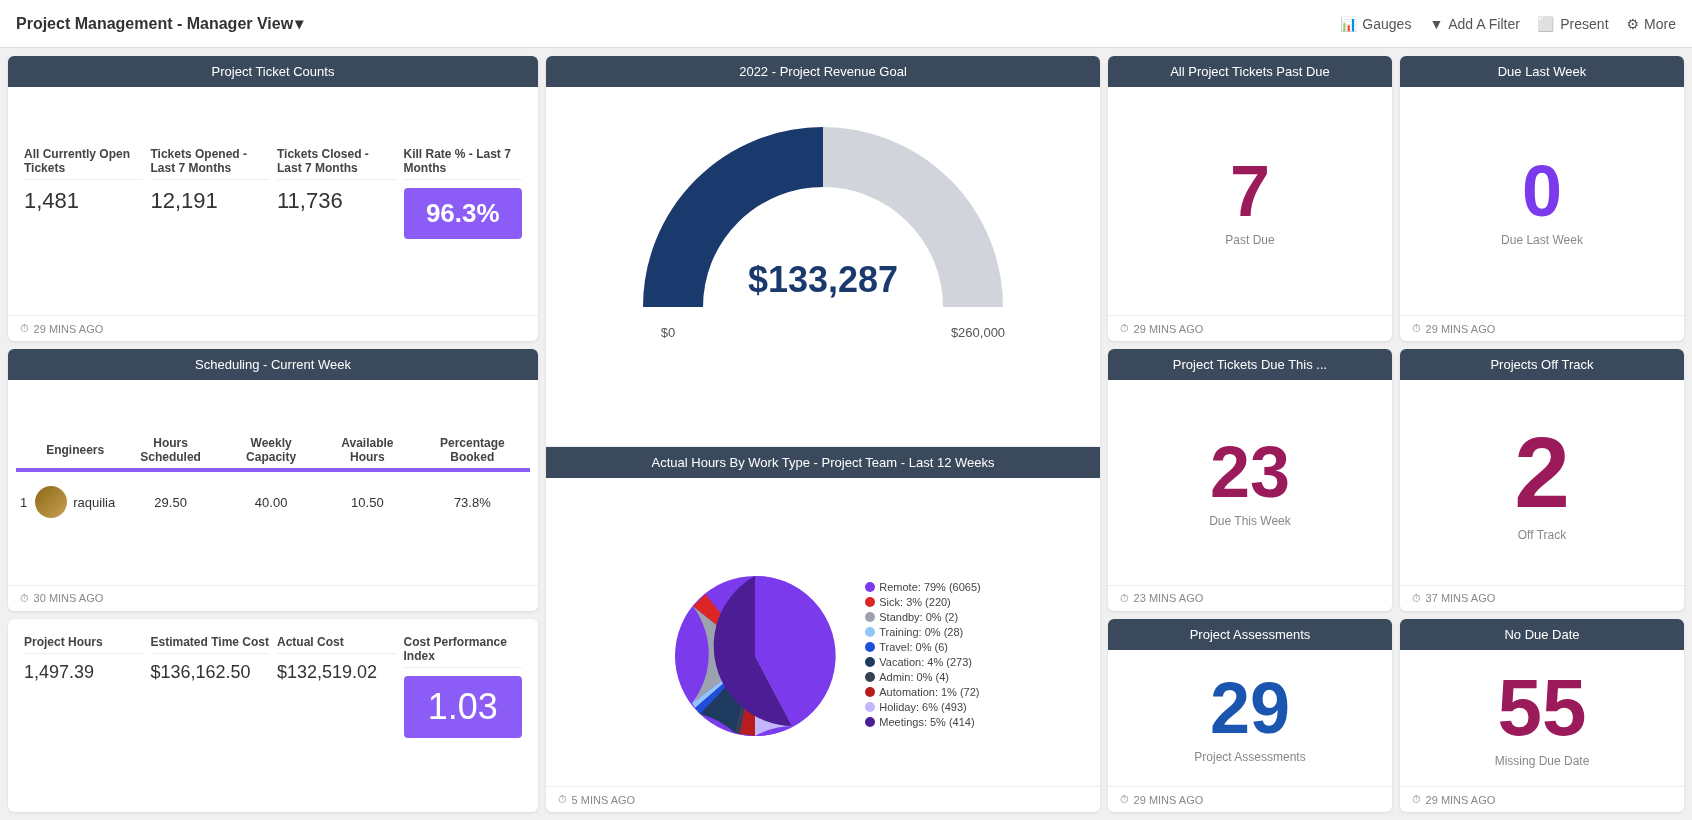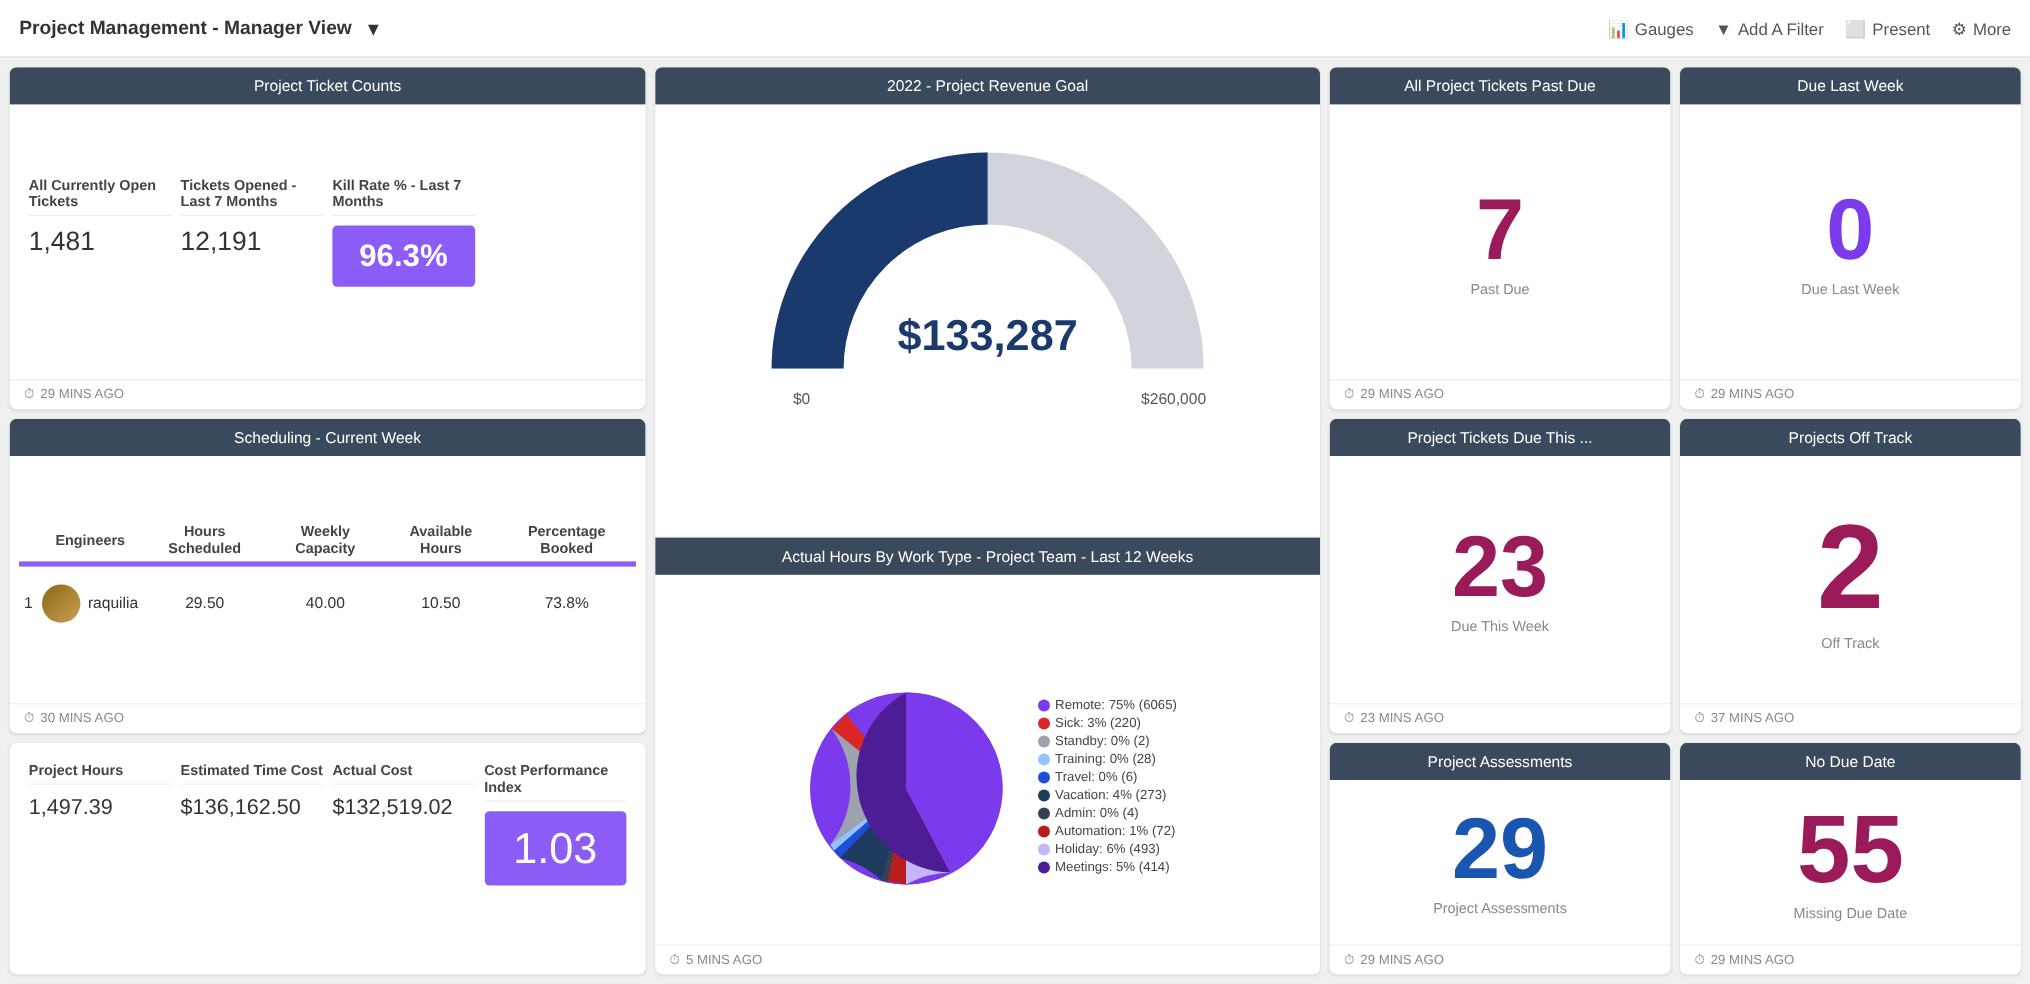--- a/index.html
+++ b/index.html
@@ -4,21 +4,21 @@
   <style>
     * { box-sizing: border-box; margin: 0; padding: 0; }
     body { font-family: 'Segoe UI', Arial, sans-serif; background: #f0f0f0; font-size: 13px; color: #333; }
 
     
     .header {
       display: flex; align-items: center; justify-content: space-between;
       background: #fff; padding: 8px 16px; border-bottom: 1px solid #ddd;
       height: 48px;
     }
-    .header-title { font-size: 16px; font-weight: 600; display: flex; align-items: center; gap: 14px; }
+    .header-title { font-size: 16px; font-weight: 600; display: flex; align-items: center; gap: 2px; }
     .header-actions { display: flex; align-items: center; gap: 18px; font-size: 14px; color: #555; }
     .header-action { display: flex; align-items: center; gap: 5px; cursor: pointer; }
 
     
     .dashboard {
       display: grid;
       grid-template-columns: 530px 1fr 284px 284px;
       grid-template-rows: auto auto auto;
       gap: 8px;
       padding: 8px;
@@ -150,20 +150,24 @@
       <div class="ticket-counts-table">
         <div class="ticket-col">
           <div class="ticket-col-header">All Currently Open Tickets</div>
           <div class="ticket-col-value">1,481</div>
         </div>
         <div class="ticket-col">
           <div class="ticket-col-header">Tickets Opened - Last 7 Months</div>
           <div class="ticket-col-value">12,191</div>
         </div>
         <div class="ticket-col">
+          <div class="ticket-col-header">Tickets Closed - Last 7 Months</div>
+          <div class="ticket-col-value">11,736</div>
+        </div>
+        <div class="ticket-col">
           <div class="ticket-col-header">Kill Rate % - Last 7 Months</div>
           <div class="ticket-col-value highlight">96.3%</div>
         </div>
       </div>
     </div>
     <div class="card-footer">
       <span>⏱</span>
       <span>29 MINS AGO</span>
     </div>
   </div>
@@ -220,21 +224,21 @@
             <path d="M0,0 L-15,78 A80,80 0 0,1 0,80 Z" fill="#b91c1c"></path>
 
             <path d="M0,0 L0,80 A80,80 0 0,1 37,70 Z" fill="#c4b5fd"></path>
 
             <path d="M0,0 L37,70 A80,80 0 0,1 0,-80 Z" fill="#4c1d95"></path>
           </g>
         </svg>
         <div class="pie-legend">
           <div class="legend-item">
             <div class="legend-dot" style="background:#7c3aed;"></div>
-            <span>Remote: 75% (6065)</span>
+            <span>Remote: 79% (6065)</span>
           </div>
           <div class="legend-item">
             <div class="legend-dot" style="background:#dc2626;"></div>
             <span>Sick: 3% (220)</span>
           </div>
           <div class="legend-item">
             <div class="legend-dot" style="background:#9ca3af;"></div>
             <span>Standby: 0% (2)</span>
           </div>
           <div class="legend-item">

